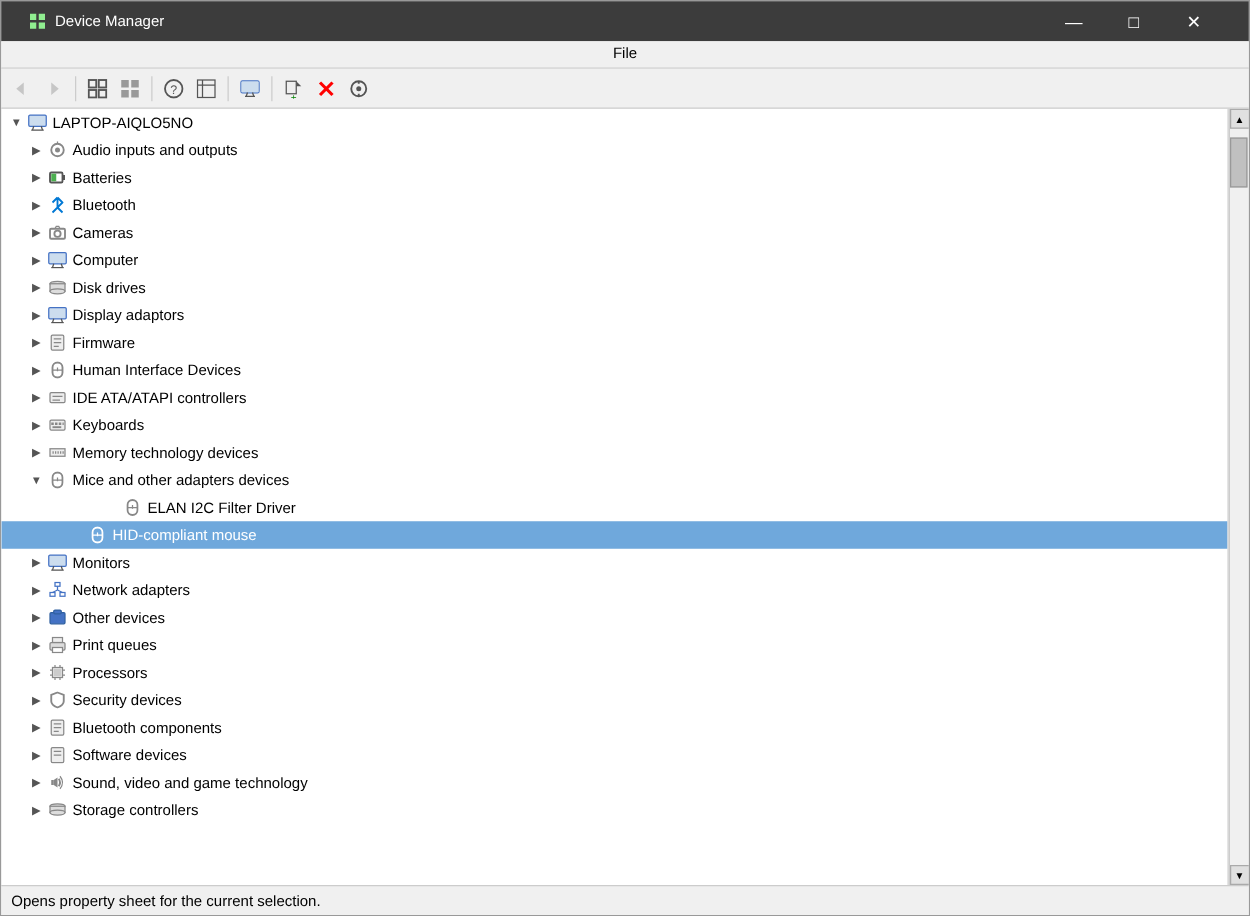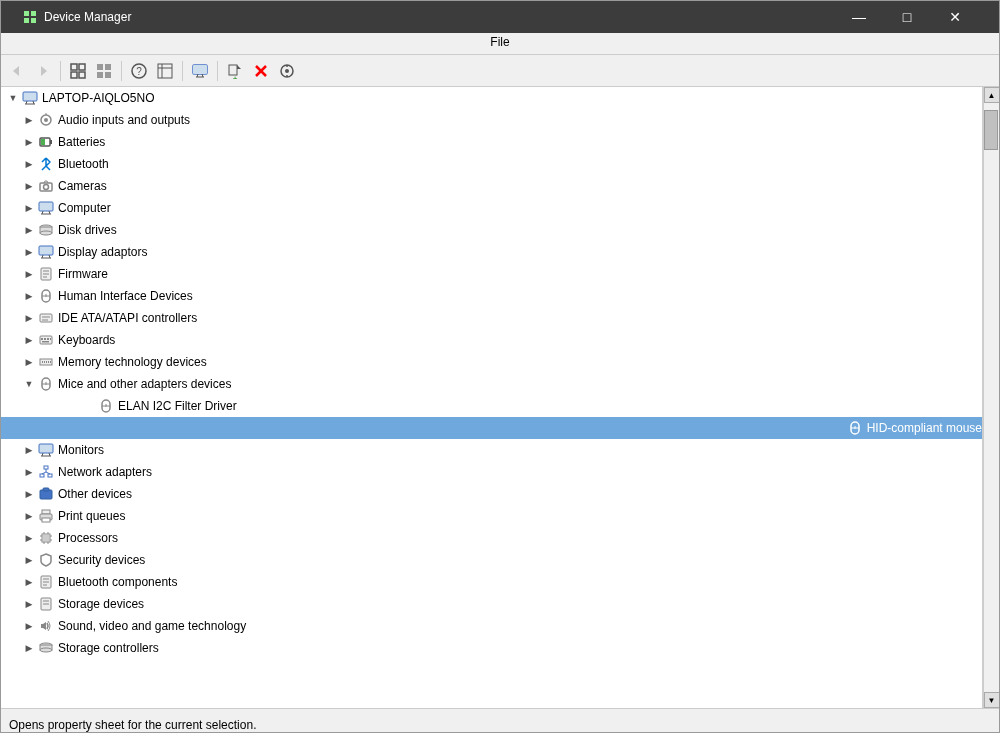--- a/index.html
+++ b/index.html
@@ -141,21 +141,21 @@
     }
     .tree-item {
       display: flex;
       align-items: center;
       height: 22px;
       padding-left: 4px;
       cursor: pointer;
       white-space: nowrap;
       position: relative;
     }
-    .tree-item.selected { background: #6fa8dc; color: white; justify-content: flex-end; }
+    .tree-item.selected { background: #6fa8dc; color: white; }
     .expand-btn {
       width: 16px;
       height: 16px;
       display: flex;
       align-items: center;
       justify-content: center;
       font-size: 9px;
       color: #555;
       flex-shrink: 0;
       margin-right: 1px;
@@ -201,21 +201,21 @@
     .ctx-sep {
       height: 1px;
       background: #ccc;
       margin: 3px 0;
     }
     .status-bar {
       height: 24px;
       background: #f0f0f0;
       border-top: 1px solid #ccc;
       display: flex;
-      align-items: flex-end;
+      align-items: center;
       padding: 0 8px;
       font-size: 12px;
       flex-shrink: 0;
     }
   </style>
 </head>
 <body>
 
 <div class="window">
 
@@ -617,21 +617,21 @@
 
       <div class="tree-item indent-1">
         <div class="expand-btn">▶</div>
         <div class="item-icon">
           <svg width="14" height="14" viewBox="0 0 14 14">
             <rect x="2" y="1" width="10" height="12" rx="1" fill="#eee" stroke="#888" stroke-width="1"></rect>
             <line x1="4" y1="4" x2="10" y2="4" stroke="#888" stroke-width="1"></line>
             <line x1="4" y1="7" x2="10" y2="7" stroke="#888" stroke-width="1"></line>
           </svg>
         </div>
-        <span class="item-label">Storage devices</span>
+        <span class="item-label">Software devices</span>
       </div>
 
       <div class="tree-item indent-1">
         <div class="expand-btn">▶</div>
         <div class="item-icon">
           <svg width="14" height="14" viewBox="0 0 14 14">
             <path d="M4 5 L7 3 L7 11 L4 9 Z" fill="#888"></path>
             <rect x="2" y="5" width="2" height="4" fill="#888"></rect>
             <path d="M8 4 Q10 7 8 10" fill="none" stroke="#888" stroke-width="1.5"></path>
             <path d="M9 2 Q13 7 9 12" fill="none" stroke="#888" stroke-width="1"></path>

